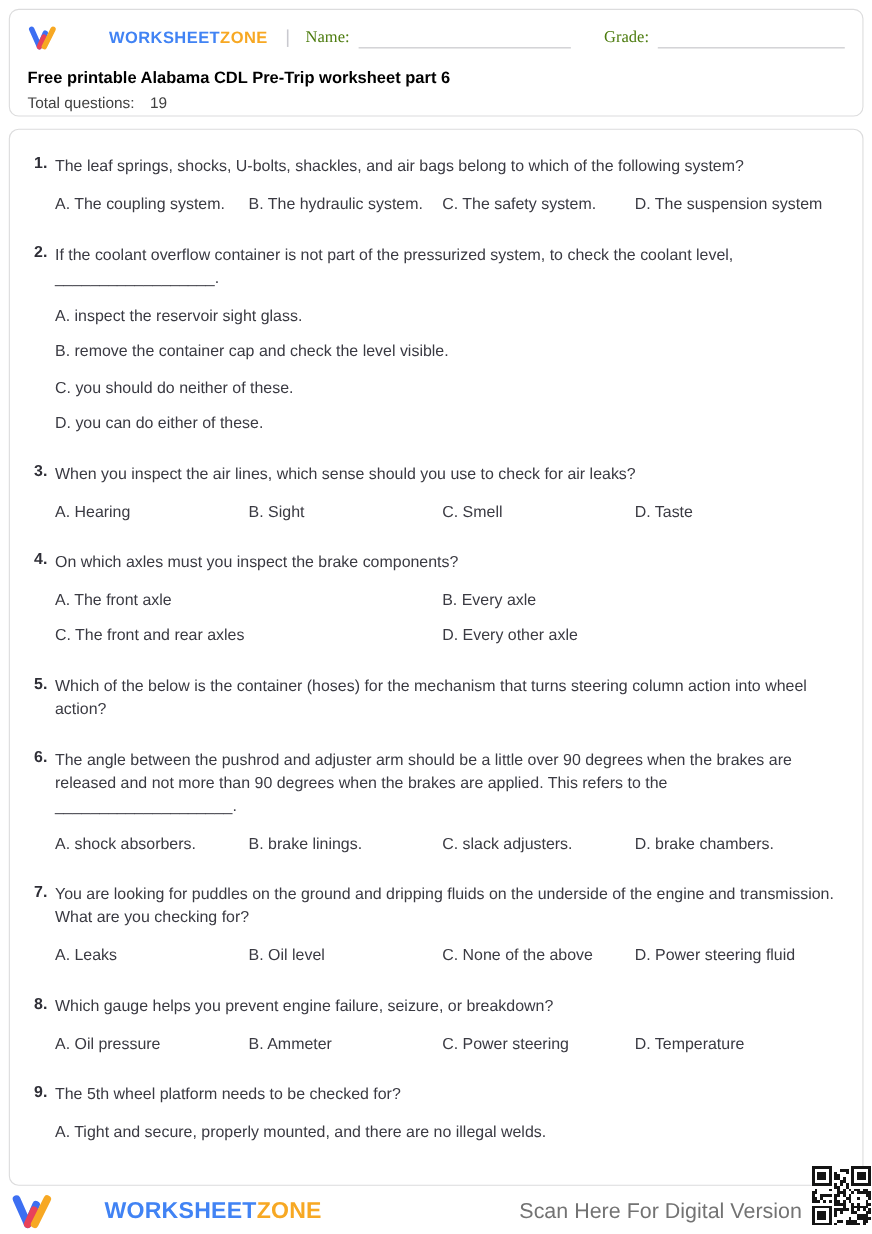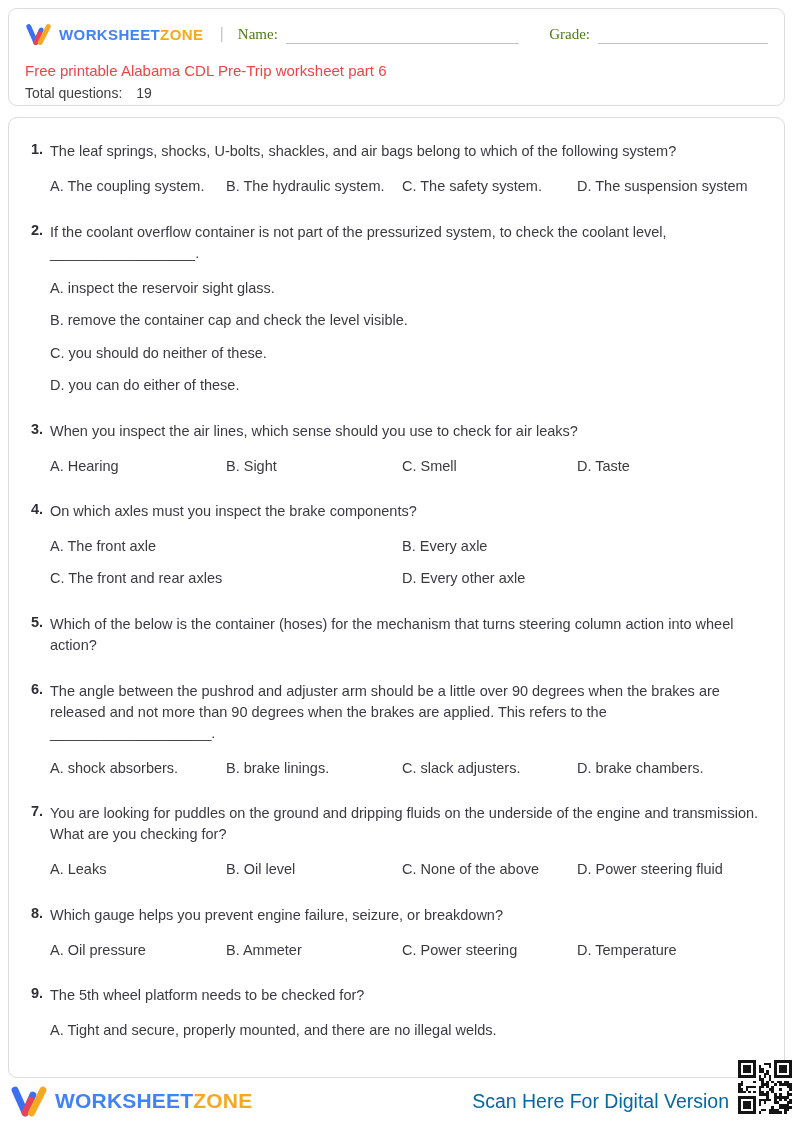--- a/index.html
+++ b/index.html
@@ -3,44 +3,44 @@
 <meta charset="utf-8">
 <style>
   html,body{margin:0;padding:0;width:793px;height:1122px;overflow:hidden;background:#fff;}
   body{font-family:"Liberation Sans","DejaVu Sans",sans-serif;color:#3a3a42;position:relative;}
   .card{position:absolute;left:8px;right:8px;background:#fff;border:1px solid #dcdcdd;border-radius:9px;box-sizing:border-box;}
   
   .header-card{top:8px;height:98px;padding:11px 16px;}
   .logo-row{display:flex;align-items:center;height:28px;}
   .brand{display:flex;align-items:center;gap:7px;}
   .brand-text{font-weight:bold;font-size:15px;letter-spacing:.4px;white-space:nowrap;}
-  .blue{color:#4183f4;} .orange{color:#f7a823;}
+  .blue{color:#4183f4;margin-left:40px;} .orange{color:#f7a823;}
   .divider{color:#c9c9cf;font-size:17px;margin:0 14px 0 16px;font-weight:300;}
   .field-label{font-size:15px;color:#4d7c0f;font-family:Liberation Serif, serif;}
   .write-line{border-bottom:1.5px solid #c2c2c6;height:19px;}
   .name-line{flex:1;margin:0 30px 0 8px;}
   .grade-line{width:170px;margin-left:8px;}
-  .title{margin-top:14px;font-weight:normal;font-size:15px;color:#ef4444;}
+  .title{margin-top:14px;font-weight:bold;font-size:15px;color:#000000;}
   .total-row{margin-top:6px;font-size:14px;color:#404040;display:flex;gap:14px;}
   
   .questions-card{top:117px;height:961px;padding:21px 22px;overflow:hidden;}
   .question{display:flex;margin-top:25px;font-size:14.5px;}
   .question:first-child{margin-top:2px;}
   .qnum{font-weight:bold;width:19px;flex:none;color:#2e2e36;}
   .qbody{flex:1;min-width:0;}
   .qtext{line-height:1.45;white-space:pre-line;}
   .opts{margin-top:15px;line-height:1.35;}
   .opts.cols4{display:grid;grid-template-columns:176px 176px 175px 1fr;row-gap:24px;}
   .opts.cols2{display:grid;grid-template-columns:352px 1fr;row-gap:12px;}
   .opts.stacked .opt{margin-top:13px;}
   .opts.stacked .opt:first-child{margin-top:0;}
   
   .footer{position:absolute;left:10px;right:0;top:1080px;height:42px;display:flex;align-items:center;}
   .footer .brand-text{font-size:21px;letter-spacing:.2px;}
-  .scan-text{margin-left:auto;font-size:19.5px;color:#0369a1;margin-right:9px;font-family:"Liberation Sans",sans-serif;}
+  .scan-text{margin-left:auto;font-size:19.5px;color:#737373;margin-right:9px;font-family:"Liberation Sans",sans-serif;}
   .qr{width:54px;height:54px;flex:none;position:relative;top:-14px;margin-right:1px;background:#fff;}
   .qr svg{display:block;width:54px;height:54px;shape-rendering:crispEdges;}
   .logo-mark{display:block;}
 </style>
 </head>
 <body>
 
 <div class="card header-card">
   <div class="logo-row">
     <div class="brand">

